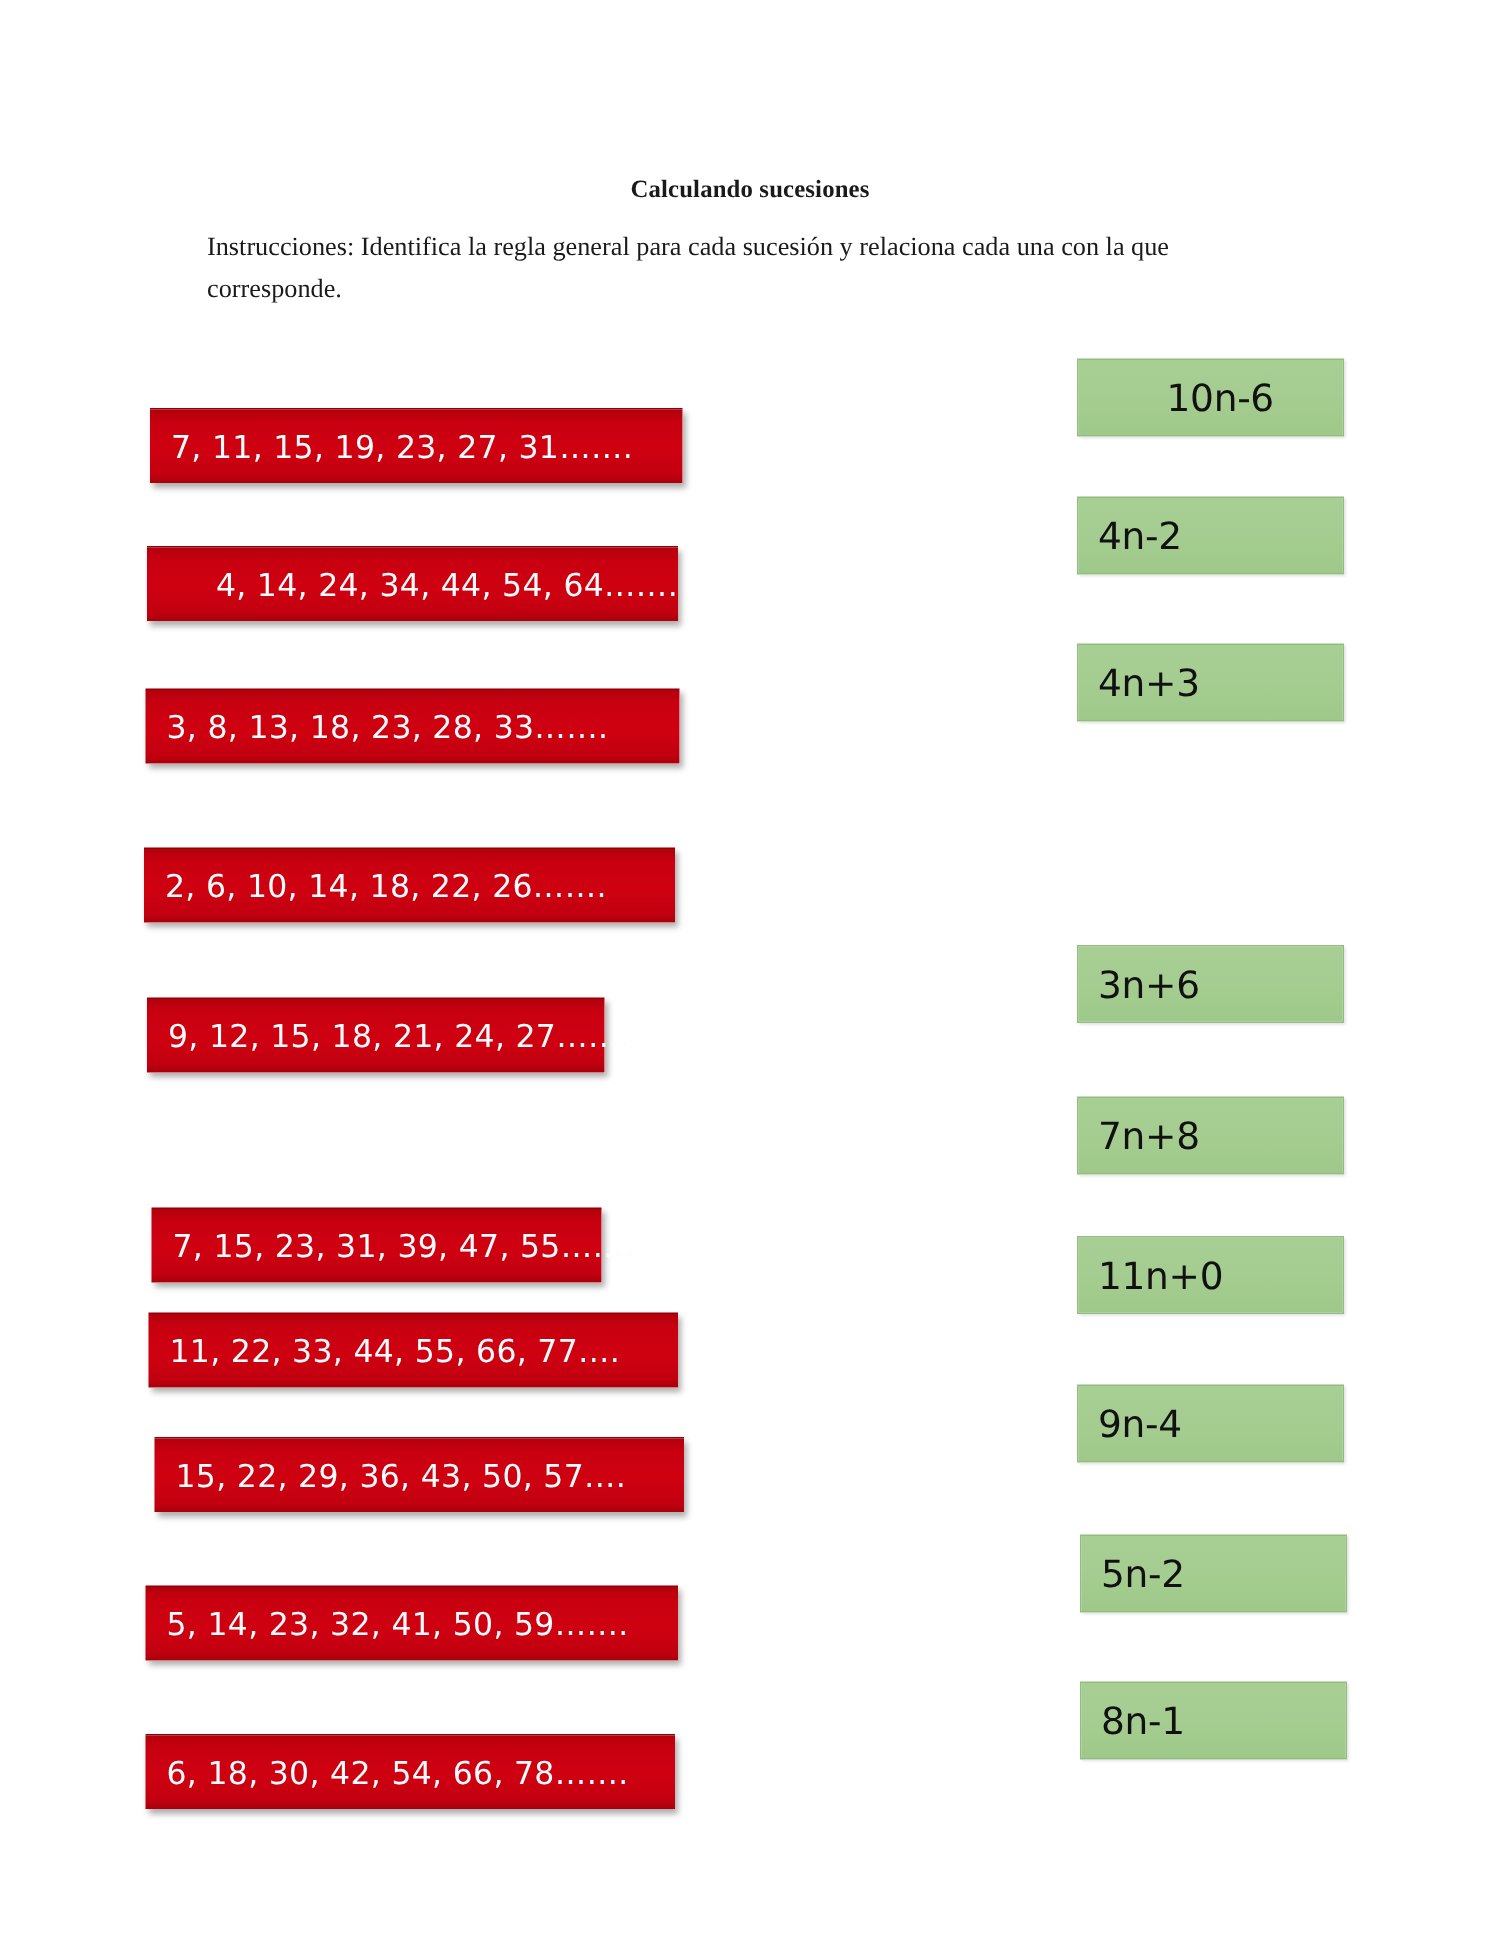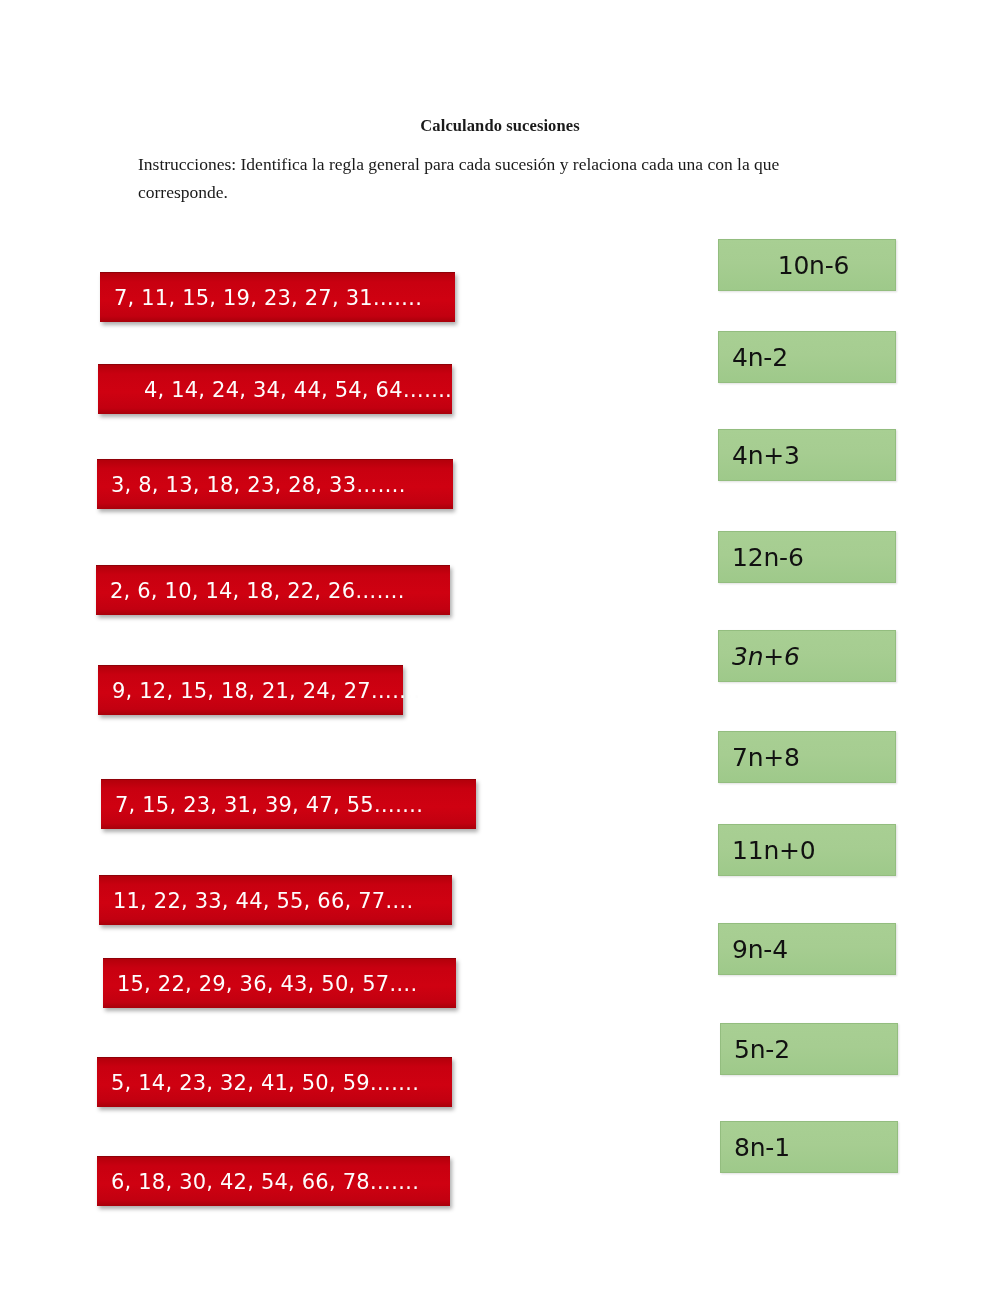--- a/index.html
+++ b/index.html
@@ -122,21 +122,21 @@
       </div>
       <div class="seq-card" style="left: 97px; top: 427px; width: 356px;">
         <span class="seq-text">3, 8, 13, 18, 23, 28, 33…….</span>
       </div>
       <div class="seq-card" style="left: 96px; top: 533px; width: 354px;">
         <span class="seq-text">2, 6, 10, 14, 18, 22, 26…….</span>
       </div>
       <div class="seq-card" style="left: 98px; top: 633px; width: 305px;">
         <span class="seq-text">9, 12, 15, 18, 21, 24, 27…….</span>
       </div>
-      <div class="seq-card" style="left: 101px; top: 747px; width: 375px;">
+      <div class="seq-card" style="left: 101px; top: 773px; width: 300px;">
         <span class="seq-text">7, 15, 23, 31, 39, 47, 55…….</span>
       </div>
       <div class="seq-card" style="left: 99px; top: 843px; width: 353px;">
         <span class="seq-text">11, 22, 33, 44, 55, 66, 77….</span>
       </div>
       <div class="seq-card" style="left: 103px; top: 926px; width: 353px;">
         <span class="seq-text">15, 22, 29, 36, 43, 50, 57….</span>
       </div>
       <div class="seq-card" style="left: 97px; top: 1025px; width: 355px;">
         <span class="seq-text">5, 14, 23, 32, 41, 50, 59…….</span>
@@ -148,24 +148,21 @@
   <div class="rule-column">
       <div class="rule-card" style="left: 718px; top: 239px; justify-content: center;">
         <span class="rule-text">10n-6</span>
       </div>
       <div class="rule-card" style="left: 718px; top: 331px;">
         <span class="rule-text">4n-2</span>
       </div>
       <div class="rule-card" style="left: 718px; top: 429px;">
         <span class="rule-text">4n+3</span>
       </div>
-      <div class="rule-card" style="left: 718px; top: 531px;">
-        <span class="rule-text">12n-6</span>
-      </div>
-      <div class="rule-card" style="left: 718px; top: 630px; font-style: italic;">
+      <div class="rule-card" style="left: 718px; top: 630px;">
         <span class="rule-text">3n+6</span>
       </div>
       <div class="rule-card" style="left: 718px; top: 731px;">
         <span class="rule-text">7n+8</span>
       </div>
       <div class="rule-card" style="left: 718px; top: 824px;">
         <span class="rule-text">11n+0</span>
       </div>
       <div class="rule-card" style="left: 718px; top: 923px;">
         <span class="rule-text">9n-4</span>

